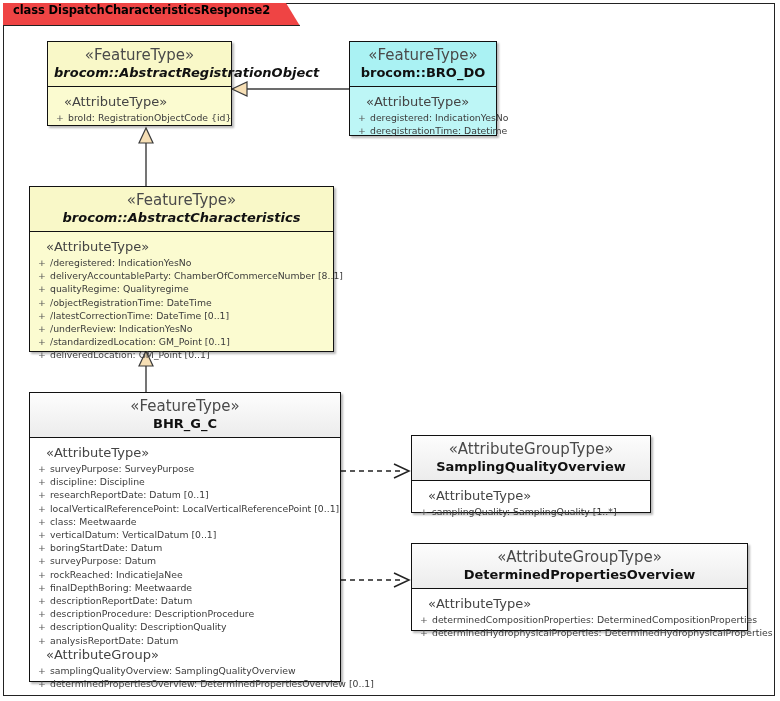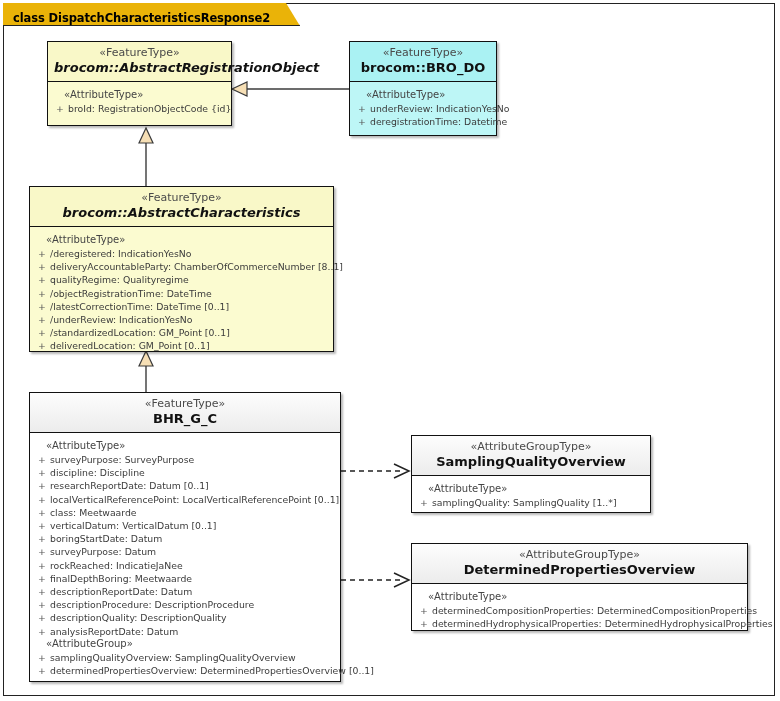--- a/index.html
+++ b/index.html
@@ -10,50 +10,50 @@
     color:#3a3a3a;
   }
 
   
   #frame{
     position:absolute;left:3px;top:3px;width:772px;height:693px;
     border:1.5px solid #222;box-sizing:border-box;background:#fff;
   }
   #frame-tab{
     position:absolute;left:3px;top:3px;height:23px;
-    background:#eab308;border:1.5px solid #222;border-top:none;border-left:none;
+    background:#ef4444;border:1.5px solid #222;border-top:none;border-left:none;
     box-sizing:border-box;
     padding:0 26px 0 10px;
-    display:flex;align-items:flex-end;
+    display:flex;align-items:flex-start;
     font-size:11.5px;font-weight:bold;color:#000;
     letter-spacing:-0.1px;white-space:nowrap;
     clip-path:polygon(0 0, calc(100% - 14px) 0, 100% 100%, 0 100%);
   }
 
   
   .umlbox{
     position:absolute;box-sizing:border-box;
     border:1.4px solid #111;
     box-shadow:2px 2px 2px rgba(0,0,0,0.28);
   }
   .umlbox .hdr{
     box-sizing:border-box;
     border-bottom:1.6px solid #111;
     text-align:center;
     padding:4px 6px 5px 6px;
     line-height:1.25;
   }
-  .umlbox .stereo{ font-size:11px; color:#4a4a4a; display:block; }
+  .umlbox .stereo{ font-size:15px; color:#4a4a4a; display:block; }
   .umlbox .cname{ font-size:13px; font-weight:bold; color:#111; display:block; }
   .umlbox .cname.abstract{ font-style:italic; }
   .umlbox .cname .ns{ font-weight:bold; font-style:italic; }
 
   .umlbox .body{ padding:6px 4px 6px 4px; }
   .grouplabel{
-    font-size:10px;color:#444;margin:1px 0 2px 12px;
+    font-size:13px;color:#444;margin:1px 0 2px 12px;
   }
   .grouplabel.spaced{ margin-top:0; }
   .attr{
     font-size:9.3px;color:#3b3b3b;line-height:13.2px;
     white-space:nowrap;display:flex;
   }
   .attr .vis{ width:16px; text-align:center; color:#555; flex:none; }
   .attr .txt{ }
 
   
@@ -117,21 +117,21 @@
 
 <div class="umlbox cyan" style="left:349px;top:41px;width:148px;height:95px;">
   <div class="hdr">
     <span class="stereo">«FeatureType»</span>
     <span class="cname"><span class="ns" style="font-style:normal">brocom::</span><span>BRO_DO</span></span>
   </div>
   <div class="body">
     <div class="grouplabel">«AttributeType»</div>
     <div class="attr">
       <span class="vis">+</span>
-      <span class="txt">underReview: IndicationYesNo</span>
+      <span class="txt">deregistered: IndicationYesNo</span>
     </div>
     <div class="attr">
       <span class="vis">+</span>
       <span class="txt">deregistrationTime: Datetime</span>
     </div>
   </div>
 </div>
 
 <div class="umlbox yellow" style="left:29px;top:186px;width:305px;height:166px;">
   <div class="hdr">

